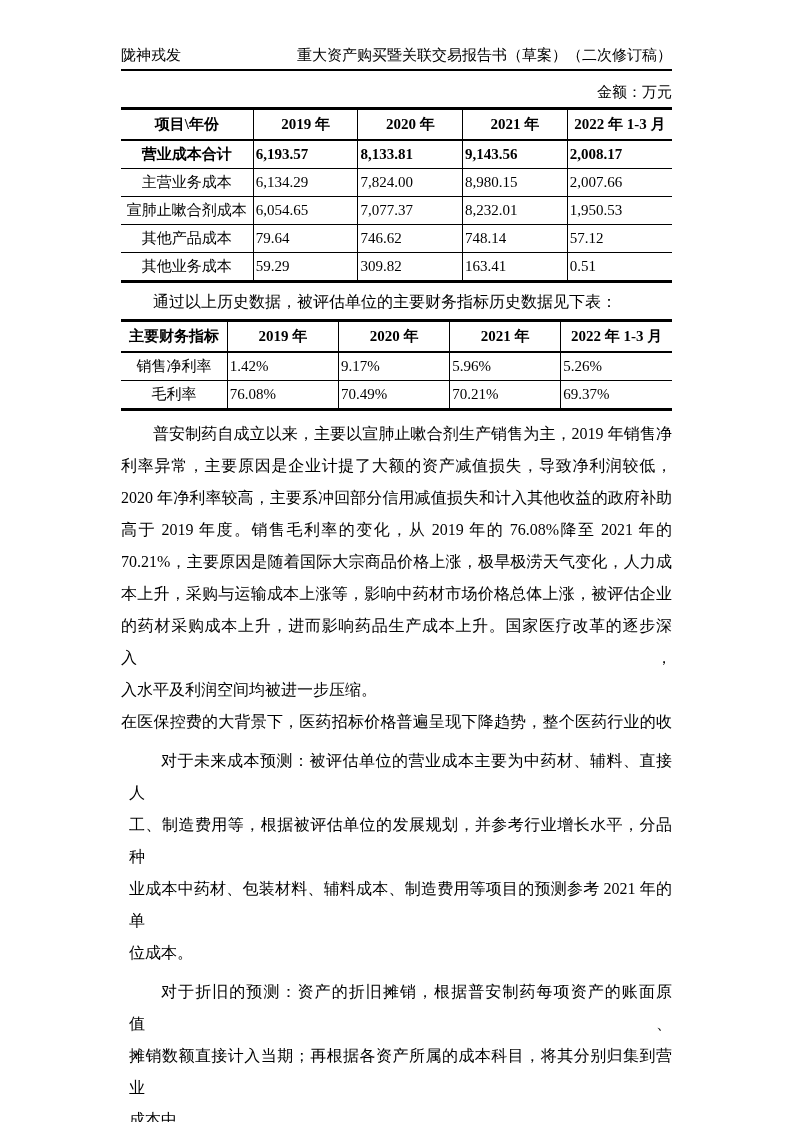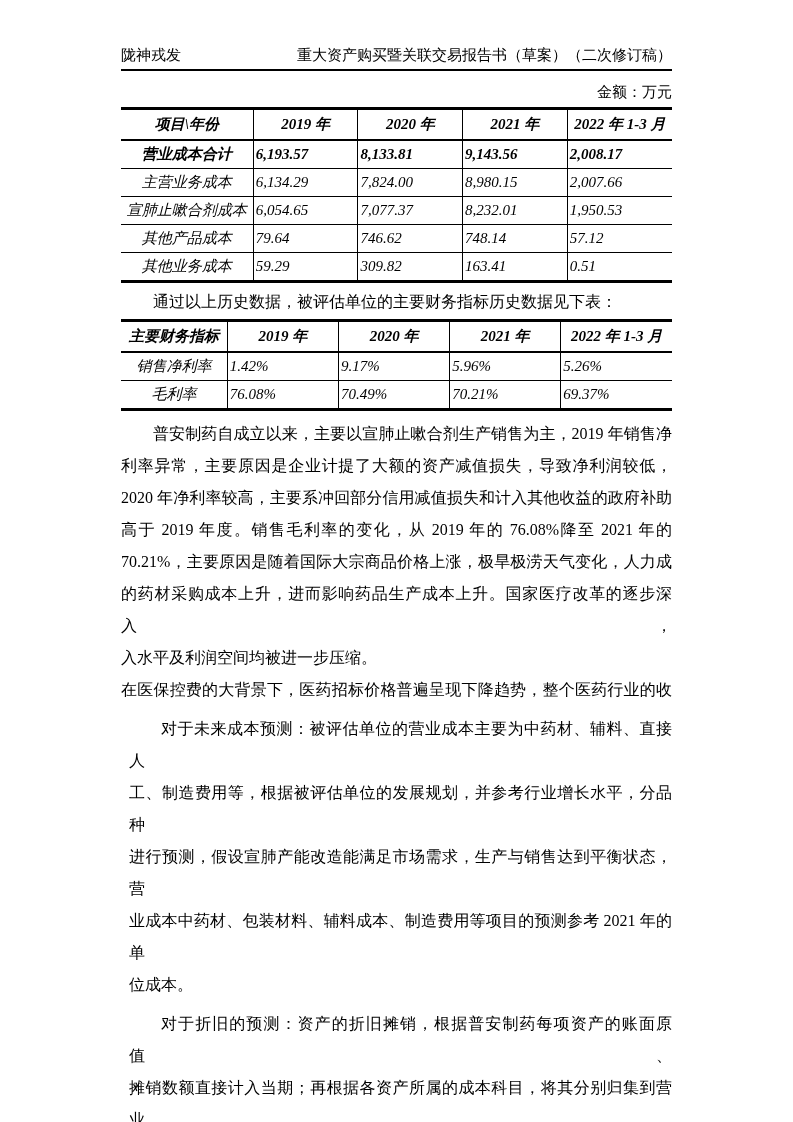--- a/index.html
+++ b/index.html
@@ -12,21 +12,20 @@
   .doc-header {
     display:flex; justify-content:space-between; align-items:flex-start;
     font-size:15px; padding-bottom:4px; border-bottom:2px solid #000;
   }
   .unit-note { text-align:right; font-size:15px; margin:12px 0 5px 0; }
 
   table.data-table {
     width:100%; border-collapse:collapse; table-layout:fixed;
     border-top:3px solid #000; border-bottom:3px solid #000;
     font-size:15px;
-    font-style:italic;
   }
   .data-table th {
     font-weight:bold; text-align:center; padding:5px 2px;
     border-bottom:2px solid #000;
   }
   .data-table td { padding:4px 2px; border-bottom:1px solid #000; }
   .data-table tbody tr:last-child td { border-bottom:none; }
   .data-table th + th, .data-table td + td { border-left:1px solid #000; }
   .data-table td.label { text-align:center; }
   .data-table td.num { text-align:left; padding-right:4px; }
@@ -152,28 +151,28 @@
     </tbody>
   </table>
 
   <div class="body-text">
     <div class="para">
       <div class="pline first">普安制药自成立以来，主要以宣肺止嗽合剂生产销售为主，2019 年销售净</div>
       <div class="pline">利率异常，主要原因是企业计提了大额的资产减值损失，导致净利润较低，</div>
       <div class="pline">2020 年净利率较高，主要系冲回部分信用减值损失和计入其他收益的政府补助</div>
       <div class="pline">高于 2019 年度。销售毛利率的变化，从 2019 年的 76.08%降至 2021 年的</div>
       <div class="pline">70.21%，主要原因是随着国际大宗商品价格上涨，极旱极涝天气变化，人力成</div>
+      <div class="pline">本上升，采购与运输成本上涨等，影响中药材市场价格总体上涨，被评估企业</div>
       <div class="pline">的药材采购成本上升，进而影响药品生产成本上升。国家医疗改革的逐步深入，</div>
       <div class="pline last">入水平及利润空间均被进一步压缩。</div>
       <div class="pline">在医保控费的大背景下，医药招标价格普遍呈现下降趋势，整个医药行业的收</div>
     </div>
     <div class="para">
       <div class="pline first">对于未来成本预测：被评估单位的营业成本主要为中药材、辅料、直接人</div>
       <div class="pline">工、制造费用等，根据被评估单位的发展规划，并参考行业增长水平，分品种</div>
-      <div class="pline">进行预测，假设宣肺产能改造能满足市场需求，生产与销售达到平衡状态，营</div>
       <div class="pline">业成本中药材、包装材料、辅料成本、制造费用等项目的预测参考 2021 年的单</div>
       <div class="pline last">位成本。</div>
     </div>
     <div class="para">
       <div class="pline first">对于折旧的预测：资产的折旧摊销，根据普安制药每项资产的账面原值、</div>
       <div class="pline">摊销数额直接计入当期；再根据各资产所属的成本科目，将其分别归集到营业</div>
       <div class="pline last">成本中。</div>
     </div>
     <div class="para">
       <div class="pline first last">对于其他业务成本的预测：参考历史年度的成本情况，并参考行业以及被</div>

